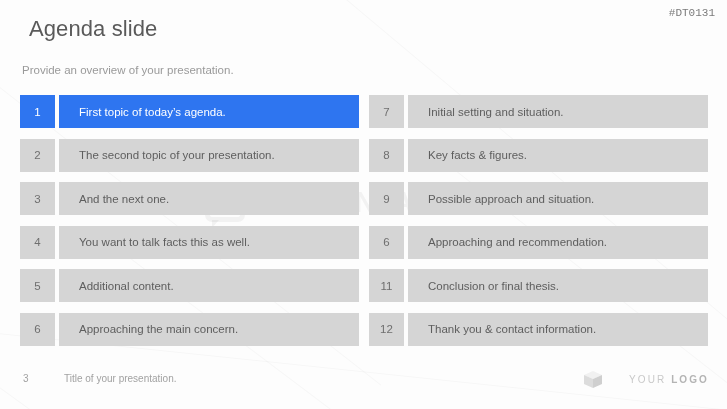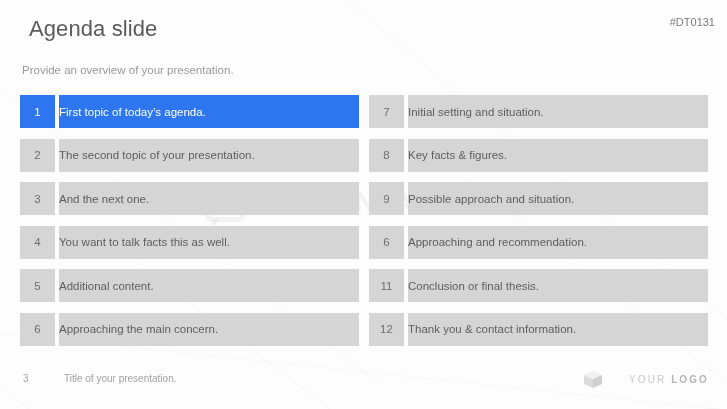--- a/index.html
+++ b/index.html
@@ -67,23 +67,23 @@
     font-size: 29px;
     font-weight: bold;
     letter-spacing: 0.5px;
     color: rgba(0,0,0,0.045);
     white-space: nowrap;
   }
 
   
   .doc-id {
     position: absolute;
-    top: 16px;
+    top: 7px;
     right: 12px;
-    font-family: Liberation Sans, sans-serif;
+    font-family: Liberation Mono, monospace;
     font-size: 11px;
     color: #7b7b7b;
     z-index: 3;
   }
   .title {
     position: absolute;
     left: 21px;
     top: 16px;
     font-size: 22px;
     font-weight: normal;
@@ -129,21 +129,21 @@
     justify-content: center;
   }
   .txt {
     flex: 1 1 auto;
     margin-left: 4px;
     background: #d5d5d5;
     color: #5e5e5e;
     font-size: 11.5px;
     display: flex;
     align-items: center;
-    padding-left: 0;
+    padding-left: 20px;
     box-sizing: border-box;
   }
   .row.active .num {
     background: #2e75f0;
     color: #ffffff;
   }
   .row.active .txt {
     background: #2e75f0;
     color: #ffffff;
   }

